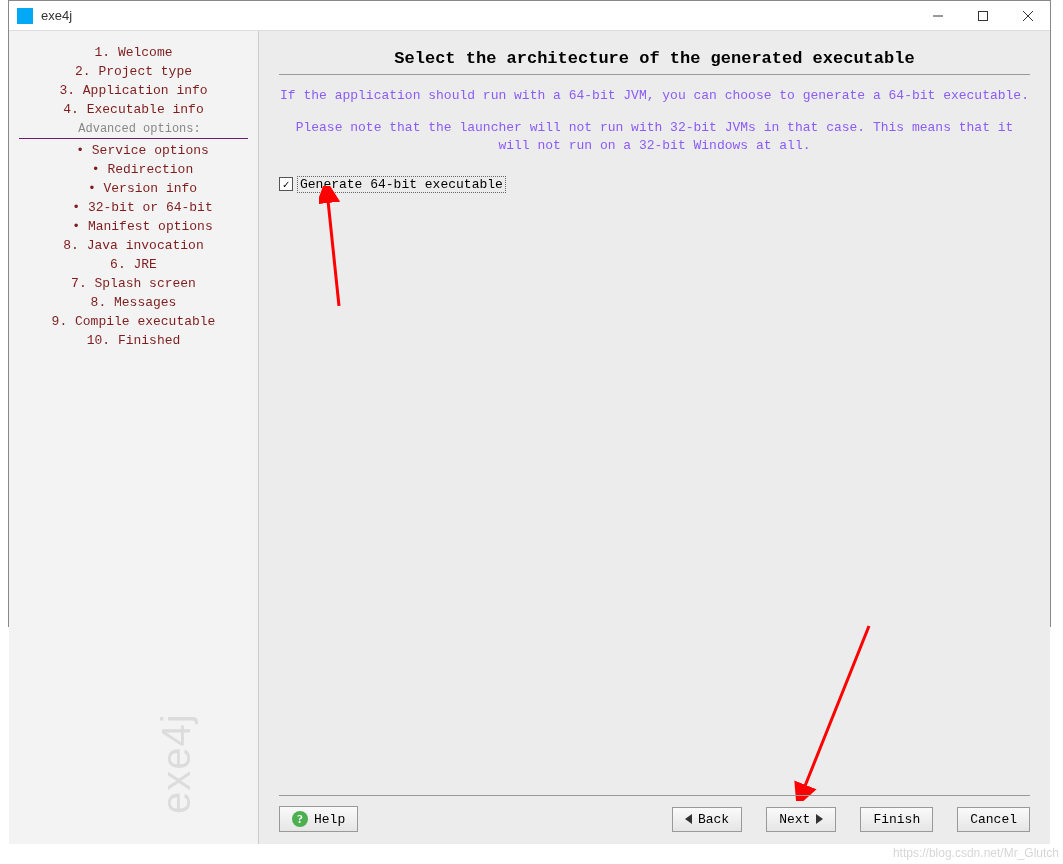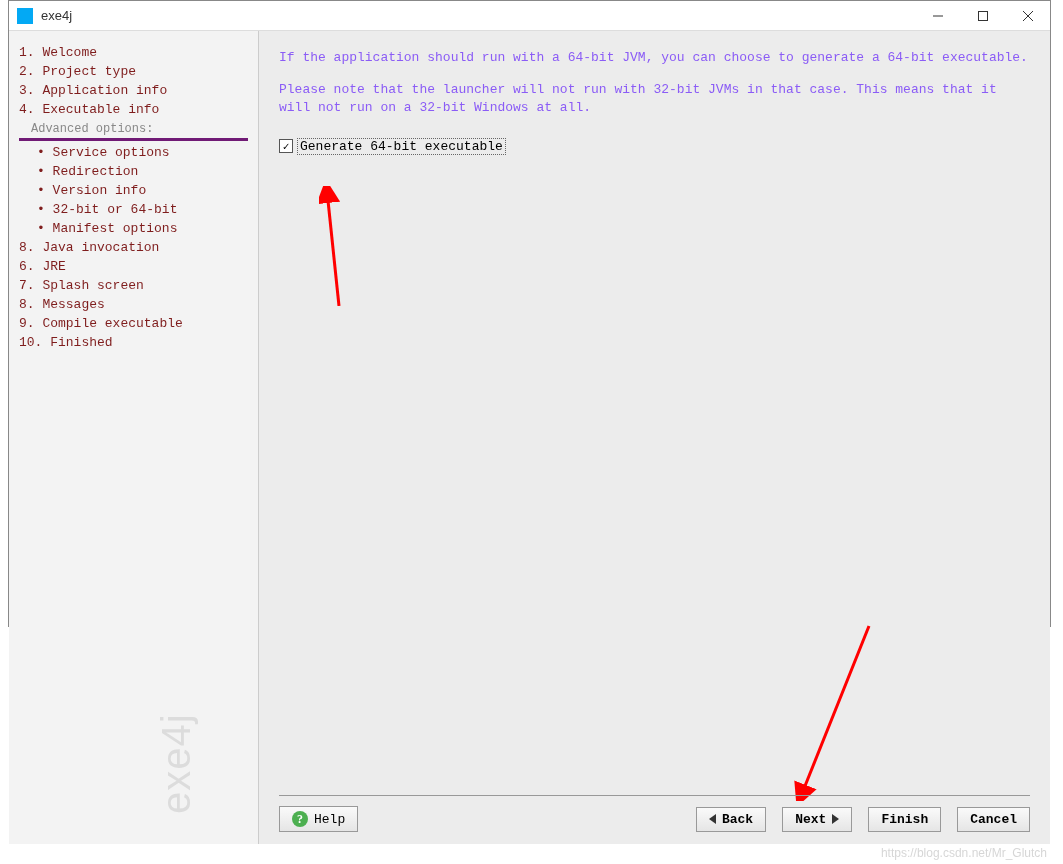--- a/index.html
+++ b/index.html
@@ -13,20 +13,21 @@
   position: relative;
 }
 .window {
   width: 1043px;
   height: 627px;
   border: 1px solid #888;
   background: #f0f0f0;
   position: relative;
   margin-left: 8px;
   margin-top: 0;
+  text-align: center;
 }
 .titlebar {
   height: 30px;
   background: #fff;
   border-bottom: 1px solid #ddd;
   display: flex;
   align-items: center;
   justify-content: space-between;
 }
 .titlebar-left {
@@ -81,21 +82,21 @@
 .nav-item.sub::before {
   content: "• ";
 }
 .nav-item.bold {
   font-weight: normal;
 }
 .adv-header {
   color: #888;
   font-size: 12px;
   padding: 2px 0 2px 12px;
-  border-bottom: 3px solid #701a75;
+  border-bottom: 1px solid #701a75;
   margin-bottom: 2px;
   margin-top: 1px;
 }
 .watermark {
   position: absolute;
   left: 190px;
   bottom: 30px;
   color: #dcdcdc;
   font-family: sans-serif;
   font-size: 40px;
@@ -161,21 +162,21 @@
   cursor: pointer;
   display: flex;
   align-items: center;
   gap: 6px;
   min-width: 70px;
   justify-content: center;
 }
 .btn.help-btn {
   margin-right: auto;
 }
-.nav-btns { display: flex; gap: 16px; font-weight: bold; }
+.nav-btns { display: flex; gap: 24px; }
 .help-icon {
   width: 16px;
   height: 16px;
   border-radius: 50%;
   background: #4caf50;
   color: #fff;
   display: flex;
   align-items: center;
   justify-content: center;
   font-family: serif;
@@ -193,21 +194,21 @@
   border-top: 5px solid transparent;
   border-bottom: 5px solid transparent;
   border-left: 7px solid #333;
 }
 .arrow {
   position: absolute;
   pointer-events: none;
 }
 .watermark-text-bottom {
   position: absolute;
-  right: 16px;
+  right: 4px;
   bottom: 4px;
   font-family: sans-serif;
   font-size: 12px;
   color: rgba(180,180,180,0.55);
 }
 </style>
 </head>
 <body>
 
 <div class="window">
@@ -251,20 +252,21 @@
       <div class="nav-item">8. Java invocation</div>
       <div class="nav-item">6. JRE</div>
       <div class="nav-item">7. Splash screen</div>
       <div class="nav-item">8. Messages</div>
       <div class="nav-item">9. Compile executable</div>
       <div class="nav-item">10. Finished</div>
       <div class="watermark">exe4j</div>
     </div>
 
     <div class="main">
+      <div class="main-heading">Select the architecture of the generated executable</div>
       <div class="main-text">If the application should run with a 64-bit JVM, you can choose to generate a 64-bit executable.</div>
       <div class="main-text">Please note that the launcher will not run with 32-bit JVMs in that case. This means that it will not run on a 32-bit Windows at all.</div>
       <div class="checkbox-row">
         <div class="checkbox">
           <span>✓</span>
         </div>
         <span class="checkbox-label">Generate 64-bit executable</span>
       </div>
 
       <svg class="arrow" style="left:60px; top:155px;" width="30" height="120">

